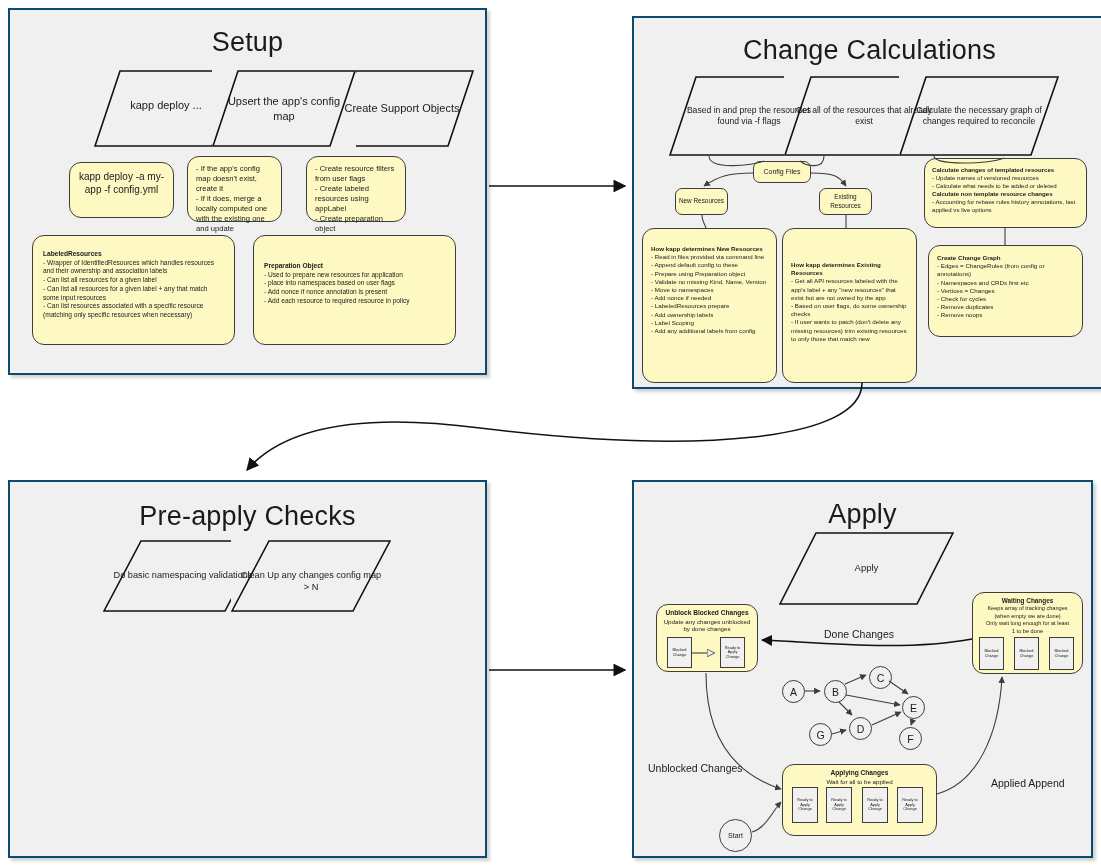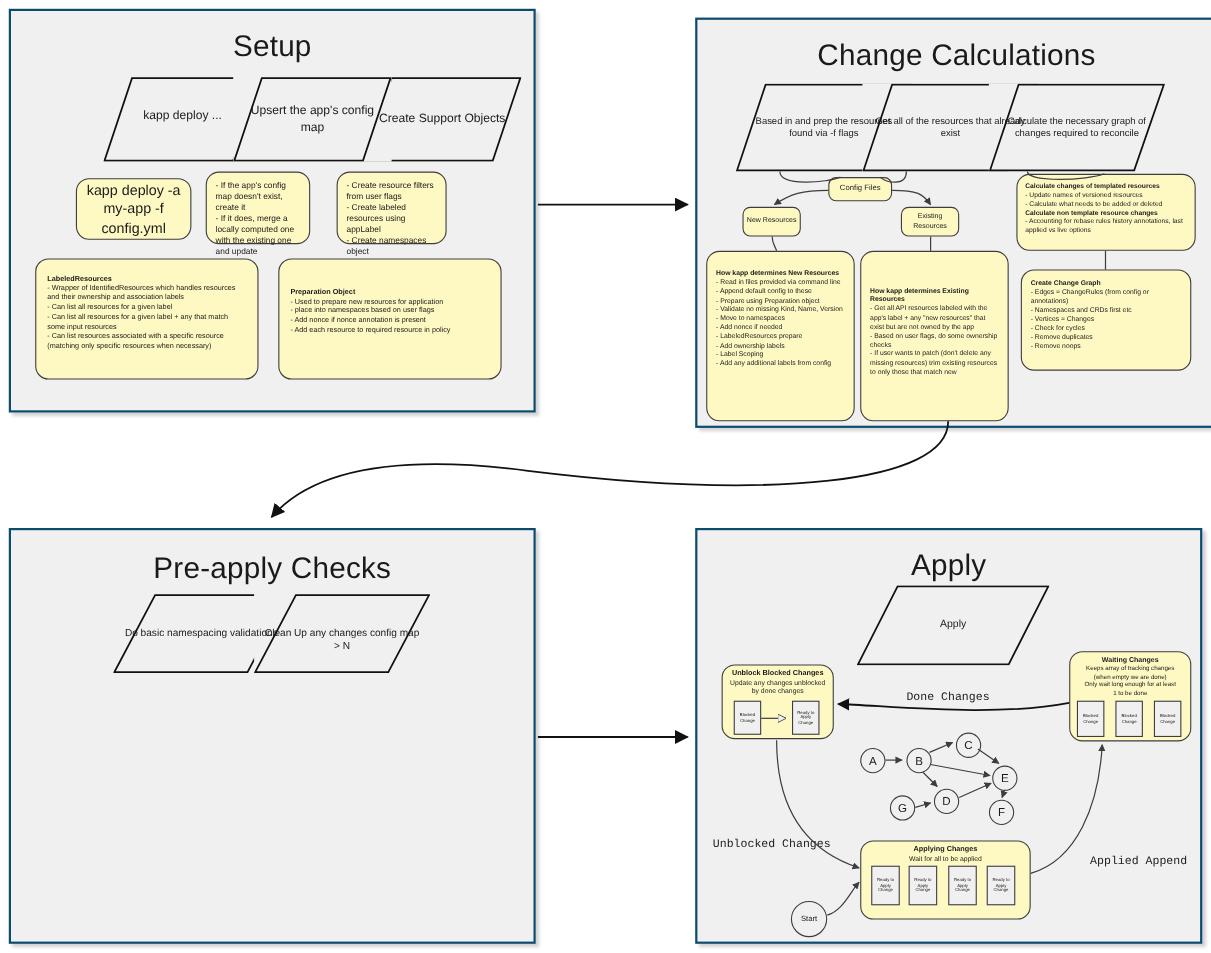--- a/index.html
+++ b/index.html
@@ -20,21 +20,21 @@
         box-sizing:border-box;padding:7px 8px;line-height:1.32;}
   .rbox.tight{border-radius:7px;}
   .rbox .hd{font-weight:bold;display:block;}
 
   .sq{position:absolute;background:#f0f0f0;border:1.2px solid #3d3d3d;box-sizing:border-box;
       display:flex;align-items:center;justify-content:center;text-align:center;line-height:1.15;}
 
   .node{position:absolute;border:1.4px solid #3d3d3d;border-radius:50%;background:#f0f0f0;
         display:flex;align-items:center;justify-content:center;box-sizing:border-box;}
 
-  .lbl{position:absolute;font-size:10.5px;color:#1a1a1a;white-space:nowrap;font-family:Liberation Mono, monospace;}
+  .lbl{position:absolute;font-size:10.5px;color:#1a1a1a;white-space:nowrap;}
 
   svg.ovl{position:absolute;left:0;top:0;width:1101px;height:866px;pointer-events:none;overflow:visible;}
   .ln{fill:none;stroke:#3d3d3d;stroke-width:1.1;}
   .ln-dark{fill:none;stroke:#111;stroke-width:1.6;}
 </style>
 </head>
 <body>
 
 <div id="canvas">
 
@@ -53,33 +53,33 @@
         </svg>
       <span>Create Support Objects</span>
     </div>
     <div class="para" style="left:202px;top:60px;width:144px;height:77px;font-size:11px;">
       <svg width="144" height="77">
           <polygon points="26,1 143,1 118,76 1,76" fill="#f0f0f0" stroke="#111" stroke-width="1.6"></polygon>
         </svg>
       <span>Upsert the app's config map</span>
     </div>
 
-    <div class="rbox" style="left:59px;top:152px;width:105px;height:56px;font-size:13px;display:flex;align-items:center;justify-content:center;text-align:center;">
+    <div class="rbox" style="left:59px;top:152px;width:105px;height:56px;font-size:10px;display:flex;justify-content:center;text-align:center;">
       <span>kapp deploy -a my-app -f config.yml</span>
     </div>
 
     <div class="rbox" style="left:177px;top:146px;width:95px;height:66px;font-size:7.6px;">
       <span style="display:block;">- If the app's config map doesn't exist, create it</span>
       <span style="display:block;">- If it does, merge a locally computed one with the existing one and update</span>
     </div>
 
     <div class="rbox" style="left:296px;top:146px;width:100px;height:66px;font-size:7.6px;">
       <span style="display:block;">- Create resource filters from user flags</span>
       <span style="display:block;">- Create labeled resources using appLabel</span>
-      <span style="display:block;">- Create namespaces object</span>
+      <span style="display:block;">- Create preparation object</span>
     </div>
 
     <div class="rbox" style="left:22px;top:225px;width:203px;height:110px;font-size:6.6px;padding:14px 10px;">
       <span class="hd">LabeledResources</span>
       <span style="display:block;">- Wrapper of IdentifiedResources which handles resources and their ownership and association labels</span>
       <span style="display:block;">- Can list all resources for a given label</span>
       <span style="display:block;">- Can list all resources for a given label + any that match some input resources</span>
       <span style="display:block;">- Can list resources associated with a specific resource (matching only specific resources when necessary)</span>
     </div>
 

